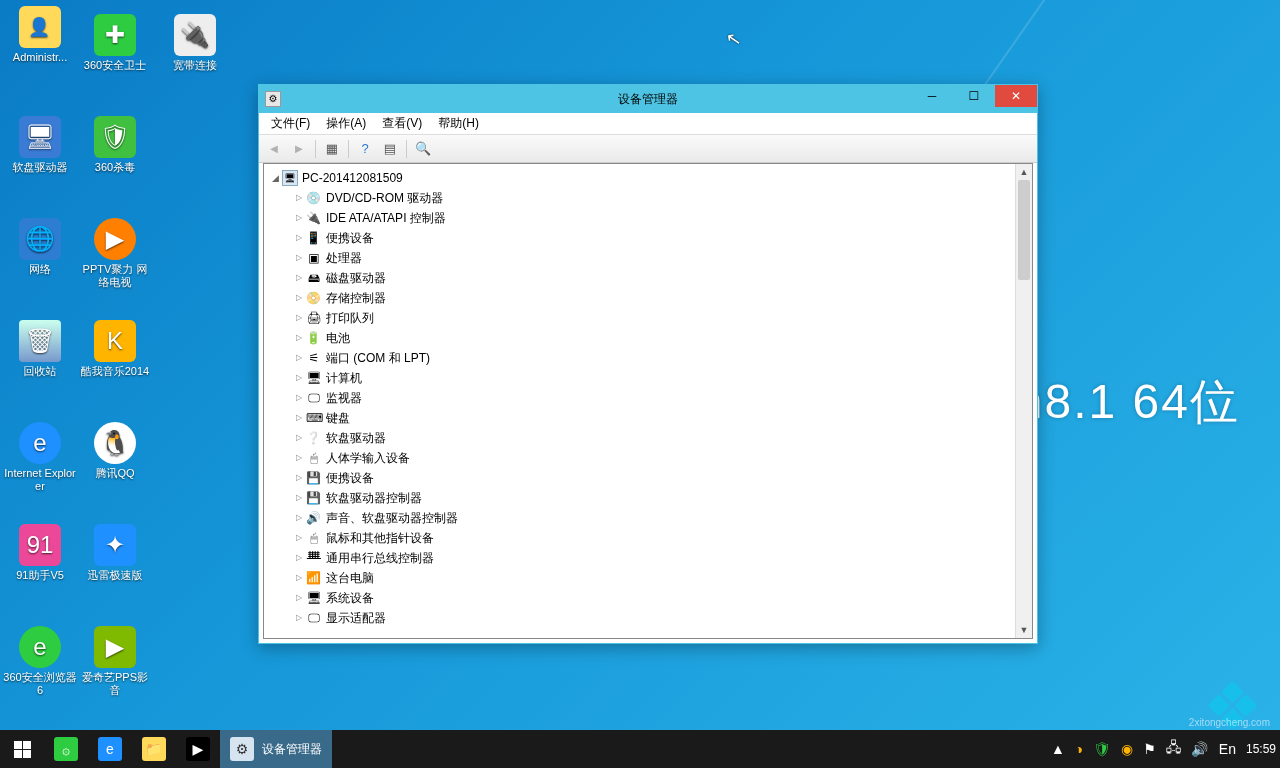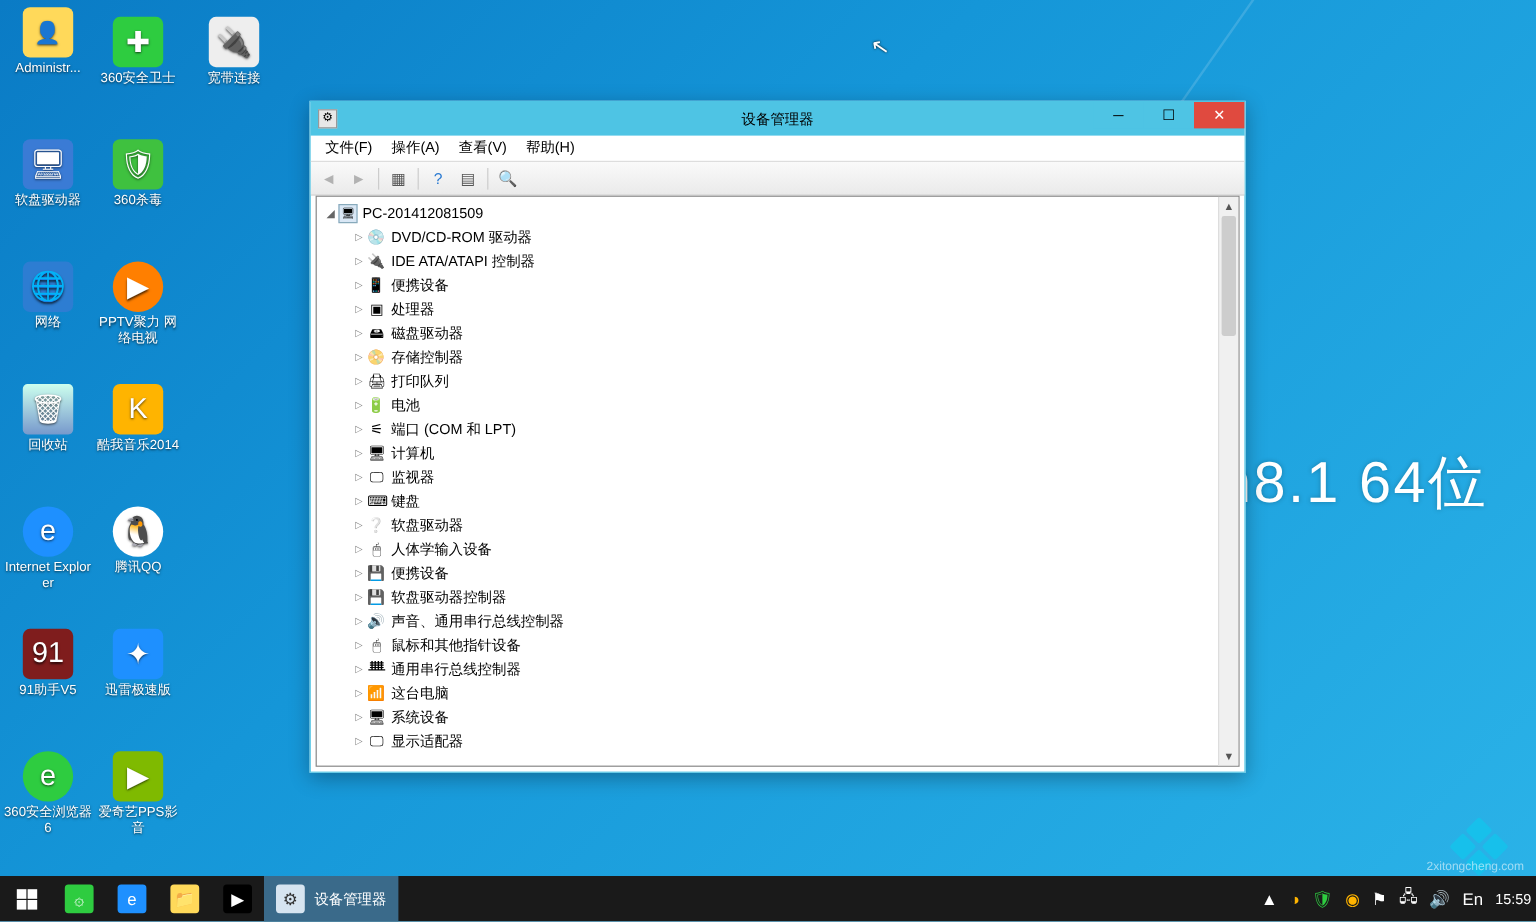--- a/index.html
+++ b/index.html
@@ -22,21 +22,21 @@
 .pic.shield-green{background:#2ecc40;color:#fff}
 .pic.broadband{background:#eee;color:#3a7bd5}
 .pic.pc{background:#3a7bd5;color:#fff}
 .pic.virus{background:#3fc13f;color:#fff}
 .pic.net{background:#2d7dd2;color:#fff}
 .pic.pptv{background:#ff7f00;color:#fff;border-radius:50%}
 .pic.bin{background:linear-gradient(#cfe,#79c);border-radius:4px}
 .pic.kuwo{background:#ffb400;color:#fff}
 .pic.ie{background:#1e90ff;color:#fff;border-radius:50%}
 .pic.qq{background:#fff;color:#000;border-radius:50%}
-.pic.a91{background:#7f1d1d;color:#fff}
+.pic.a91{background:#ec4899;color:#fff}
 .pic.xunlei{background:#1e90ff;color:#fff}
 .pic.browser360{background:#2ecc40;color:#fff;border-radius:50%}
 .pic.iqiyi{background:#7fba00;color:#fff}
 
 .window { position:absolute; left:258px; top:84px; width:780px; height:560px; background:#fff; border:1px solid #4ec4e4; box-shadow:0 4px 16px rgba(0,0,0,.3); }
 .titlebar { height:28px; background:#4ec4e4; display:flex; align-items:center; color:#000; font-size:12px; position:relative; }
 .titlebar .ico { width:16px; height:16px; margin:0 6px; background:#e8e8e8; border:1px solid #999; font-size:10px; text-align:center; line-height:14px; }
 .titlebar .title { position:absolute; left:0; right:0; text-align:center; }
 .title-btns { position:absolute; right:0; top:0; display:flex; }
 .title-btns div { width:42px; height:22px; display:flex; align-items:center; justify-content:center; font-size:12px; cursor:pointer; }
@@ -261,21 +261,21 @@
           <span>便携设备</span>
         </div>
         <div class="cat-row">
           <span class="tri">▷</span>
           <span class="nico">💾</span>
           <span>软盘驱动器控制器</span>
         </div>
         <div class="cat-row">
           <span class="tri">▷</span>
           <span class="nico">🔊</span>
-          <span>声音、通用串行总线控制器</span>
+          <span>声音、软盘驱动器控制器</span>
         </div>
         <div class="cat-row">
           <span class="tri">▷</span>
           <span class="nico">🖱</span>
           <span>鼠标和其他指针设备</span>
         </div>
         <div class="cat-row">
           <span class="tri">▷</span>
           <span class="nico">ᚙ</span>
           <span>通用串行总线控制器</span>

